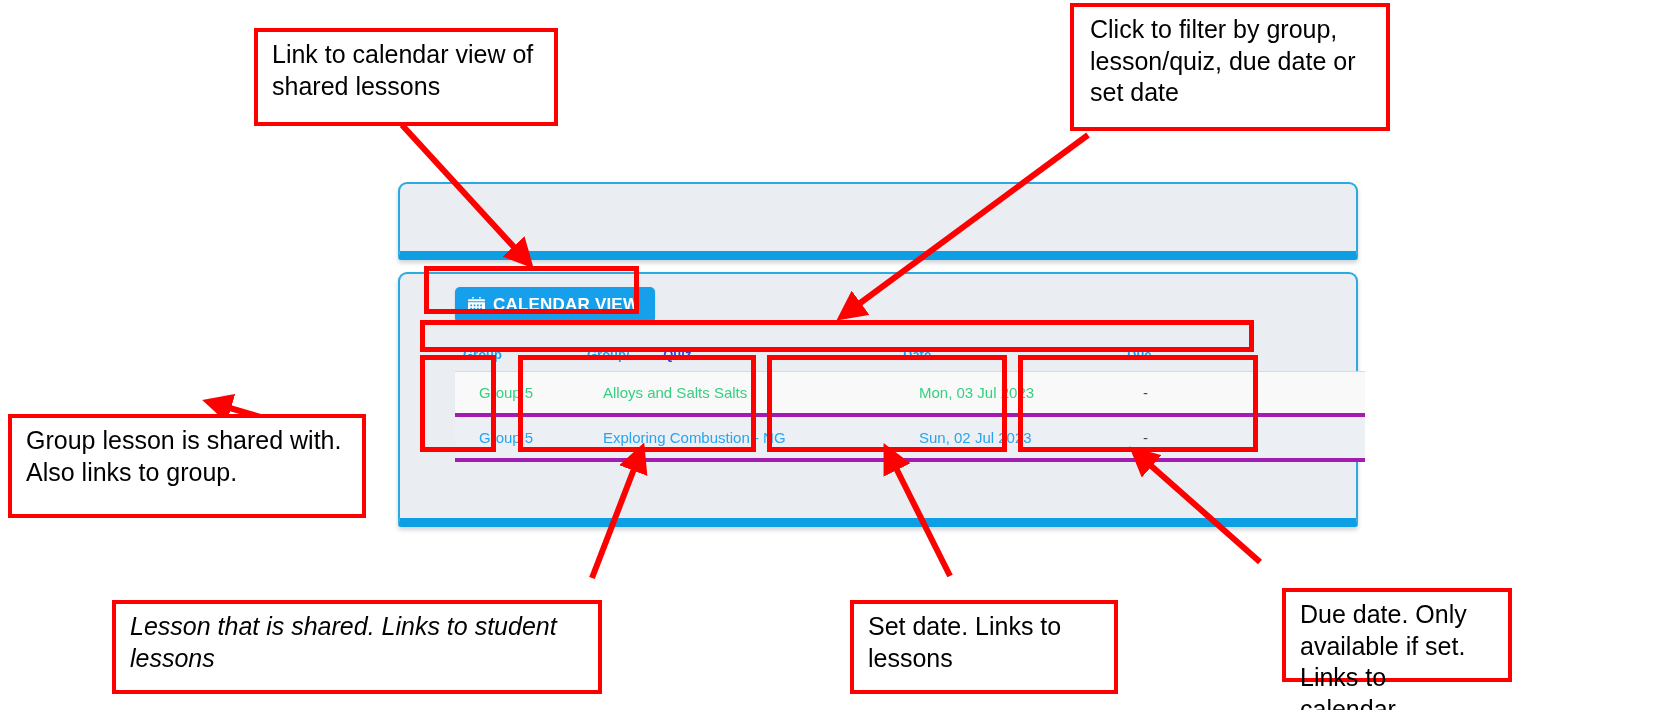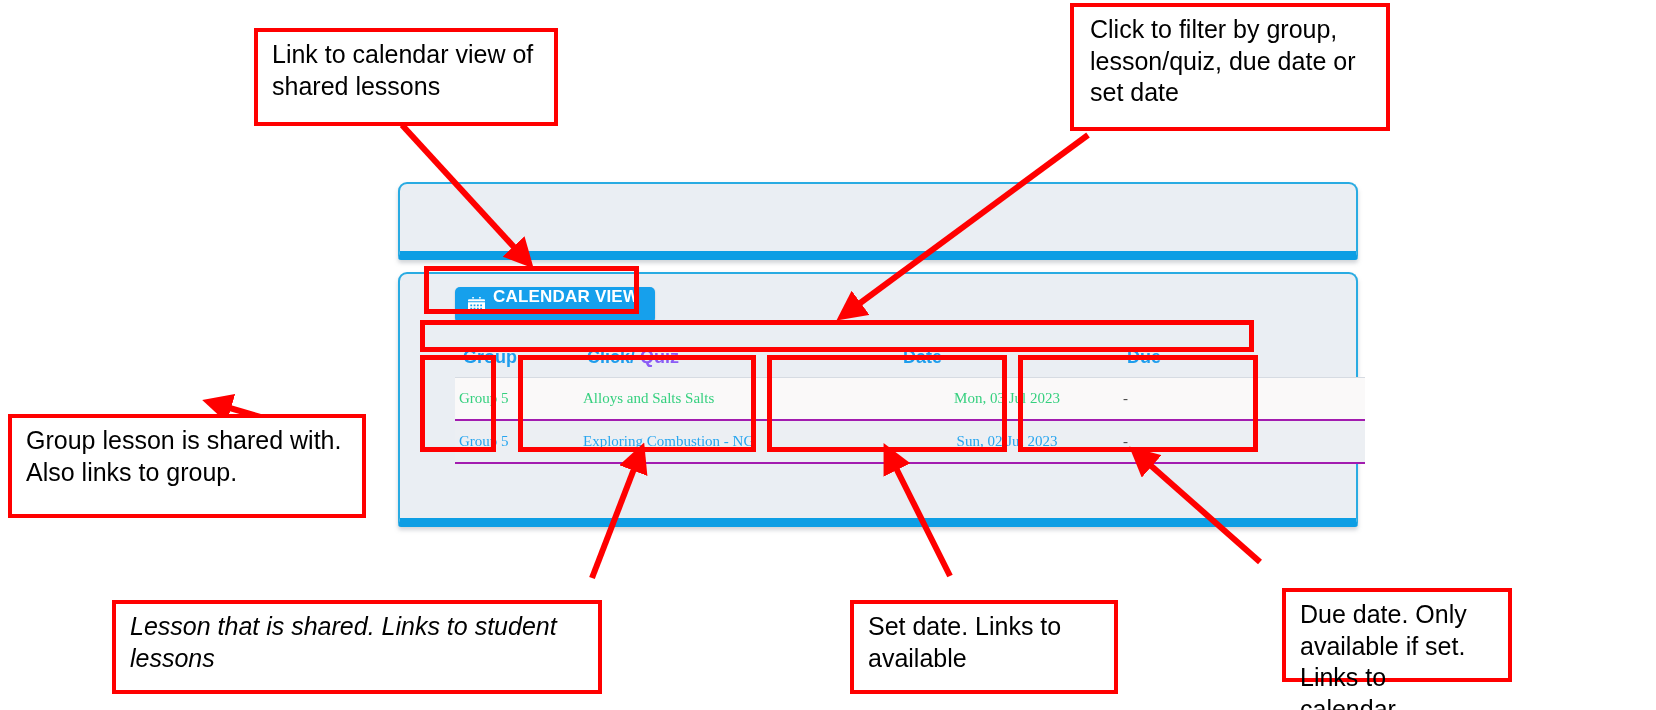--- a/index.html
+++ b/index.html
@@ -49,20 +49,21 @@
   }
 
   
   #calendar-btn {
     position: absolute;
     left: 455px;
     top: 287px;
     height: 36px;
     padding: 0 16px 0 13px;
     display: flex;
+    align-items: center;
     gap: 8px;
     background: #16a0ec;
     border: none;
     border-radius: 5px;
     color: #ffffff;
     font-size: 17px;
     font-weight: bold;
     letter-spacing: .2px;
     cursor: pointer;
     box-shadow: 0 1px 2px rgba(0,0,0,.18);
@@ -76,42 +77,41 @@
     left: 455px;
     top: 343px;
     width: 846px;
     border-collapse: collapse;
     table-layout: fixed;
     font-size: 15px;
   }
   #lessons-table th {
     text-align: left;
     padding: 4px 8px 9px 8px;
-    font-size: 18px;
+    font-size: 13px;
     font-weight: bold;
     color: #1e9ded;
     border-bottom: 1px solid #d6dbe2;
     white-space: nowrap;
   }
   #lessons-table td {
-    padding: 12px 4px;
-    border-bottom: 2px solid #a21caf;
+    padding: 12px 24px;
+    border-bottom: 4px solid #a21caf;
     white-space: nowrap;
     overflow: hidden;
     text-overflow: ellipsis;
-    font-family: Liberation Serif, serif;
   }
   #lessons-table tr.row-0 td { background: #faf9f9; }
   #lessons-table tr.row-1 td { background: #eceff3; }
   .c-group { width: 108px; }
   .c-lesson { width: 300px; }
   .c-date  { width: 208px; }
   .c-due   { width: 230px; margin-left: 41px; }
-  th.c-date, td.c-date { text-align: center; }
-  .hdr-quiz { color: #8b5cf6; }
+  th.c-date, td.c-date { text-align: left; }
+  .hdr-quiz { color: #1d4ed8; margin-left: 30px; }
   .lnk-green { color: #35d07f; }
   .lnk-blue  { color: #27a5ef; }
   .dash { color: #4a4a4a; }
 
   
   .callout {
     position: absolute;
     background: #ffffff;
     border: 4px solid #ff0000;
     box-sizing: border-box;
@@ -152,21 +152,21 @@
         <path d="M0 5h16v10a1 1 0 0 1-1 1H1a1 1 0 0 1-1-1V5zm2.2 2v1.6h1.7V7H2.2zm3.1 0v1.6H7V7H5.3zm3.1 0v1.6h1.7V7H8.4zm3.1 0v1.6h1.7V7h-1.7zM2.2 10v1.6h1.7V10H2.2zm3.1 0v1.6H7V10H5.3zm3.1 0v1.6h1.7V10H8.4zm3.1 0v1.6h1.7V10h-1.7zM2.2 13v1.5h1.7V13H2.2zm3.1 0v1.5H7V13H5.3zm3.1 0v1.5h1.7V13H8.4z"></path>
       </svg>
     </span>
     <span>CALENDAR VIEW</span>
   </button>
 
   <table id="lessons-table">
     <thead>
       <tr>
         <th class="c-group">Group</th>
-        <th class="c-lesson"><span>Click/ </span><span class="hdr-quiz">Quiz</span></th>
+        <th class="c-lesson"><span>Group/ </span><span class="hdr-quiz">Quiz</span></th>
         <th class="c-date">Date</th>
         <th class="c-due">Due</th>
       </tr>
     </thead>
     <tbody>
       <tr class="row-0">
         <td class="c-group"><span class="lnk-green">Group 5</span></td>
         <td class="c-lesson"><span class="lnk-green">Alloys and Salts Salts</span></td>
         <td class="c-date"><span class="lnk-green">Mon, 03 Jul 2023</span></td>
         <td class="c-due"><span class="dash">-</span></td>
@@ -202,17 +202,17 @@
   </svg>
 
   <div class="callout" style="left:254px;  top:28px;   width:304px; height:98px;">Link to calendar view of shared lessons</div>
 
   <div class="callout" style="left:1070px; top:3px;    width:320px; height:128px;padding-left:16px;">Click to filter by group, lesson/quiz, due date or set date</div>
 
   <div class="callout" style="left:8px;    top:414px;  width:358px; height:104px;">Group lesson is shared with. Also links to group.</div>
 
   <div class="callout" style="left:112px;  top:600px;  width:490px; height:94px;font-style:italic;">Lesson that is shared. Links to student lessons</div>
 
-  <div class="callout" style="left:850px;  top:600px;  width:268px; height:94px;">Set date. Links to available</div>
+  <div class="callout" style="left:850px;  top:600px;  width:268px; height:94px;">Set date. Links to lessons</div>
 
   <div class="callout" style="left:1282px; top:588px;  width:230px; height:94px;">Due date. Only available if set. Links to calendar.</div>
 
 </div>
 
 </body></html>

